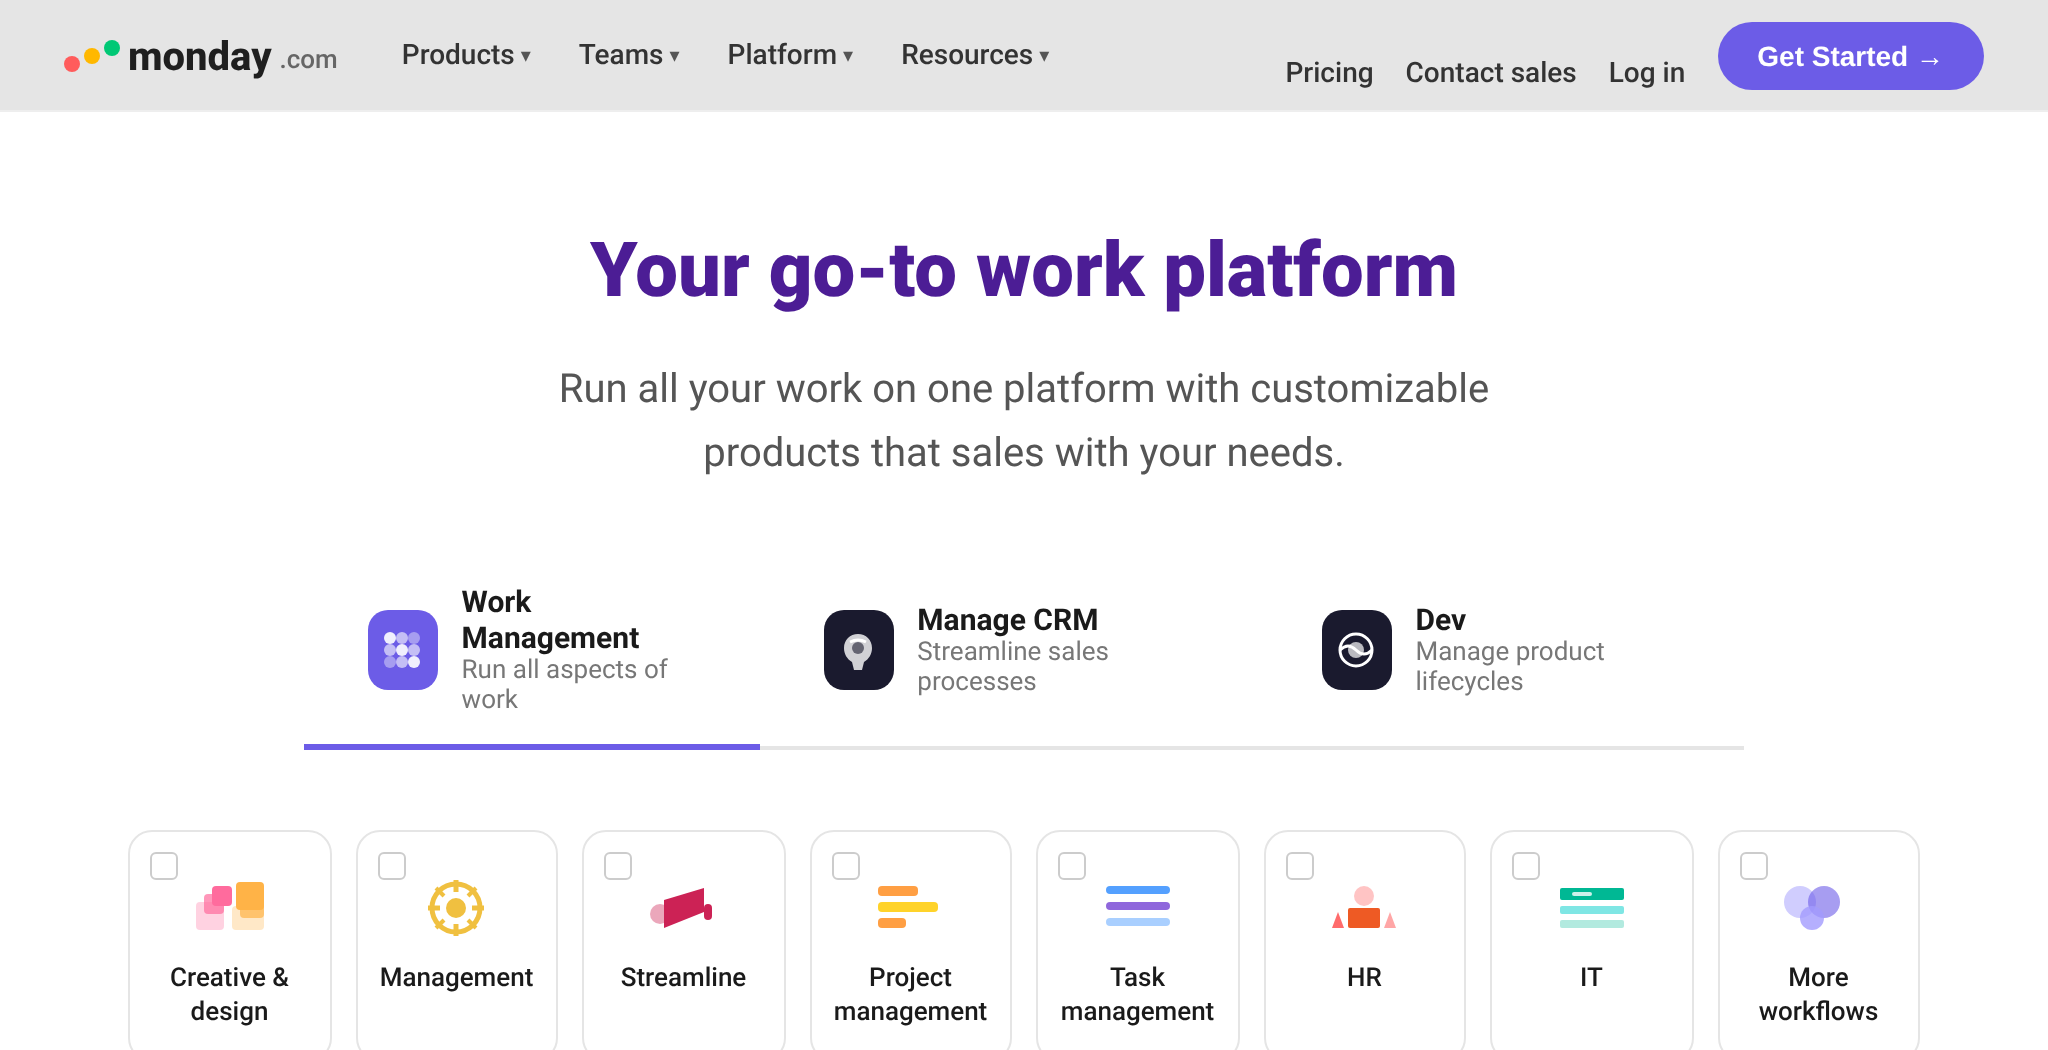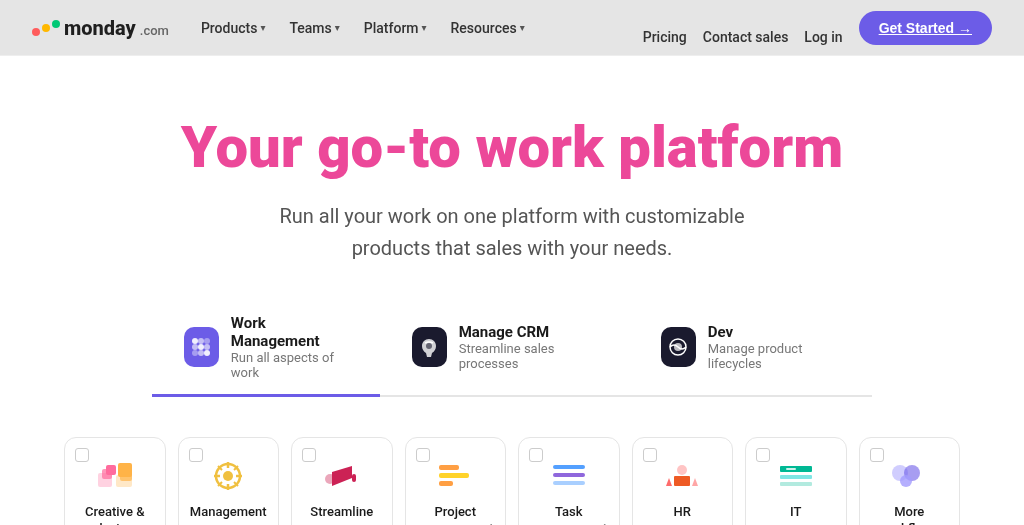--- a/index.html
+++ b/index.html
@@ -20,26 +20,26 @@
       display: flex; align-items: center; gap: 3px; font-size: 14px;
       font-weight: 500; color: #333; cursor: pointer; padding: 6px 8px;
       border-radius: 4px; white-space: nowrap;
     }
     .chevron { font-size: 10px; color: #555; }
     .nav-right { display: flex; align-items: flex-end; gap: 16px; }
     .nav-link { font-size: 14px; font-weight: 500; color: #333; cursor: pointer; }
     .btn-get-started {
       background: #6c5ce7; color: #fff; border: none; border-radius: 24px;
       padding: 9px 20px; font-size: 14px; font-weight: 600; cursor: pointer;
-      display: flex; align-items: center; gap: 6px; text-decoration: underline;
+      display: flex; align-items: center; gap: 6px;
     }
 
     
     .hero { text-align: center; padding: 60px 32px 40px; }
-    .hero-title { font-size: 58px; font-weight: 900; color: #ec4899; line-height: 1.1; margin-bottom: 20px; }
+    .hero-title { font-size: 38px; font-weight: 900; color: #4c1d95; line-height: 1.1; margin-bottom: 20px; }
     .hero-subtitle { font-size: 20px; color: #555; line-height: 1.6; margin-bottom: 36px; }
 
     
     .product-tabs {
       display: flex; justify-content: center; gap: 0;
       border-bottom: 2px solid #e5e5e5; margin: 0 auto 32px;
       max-width: 720px;
     }
     .product-tab {
       display: flex; align-items: center; gap: 12px;

